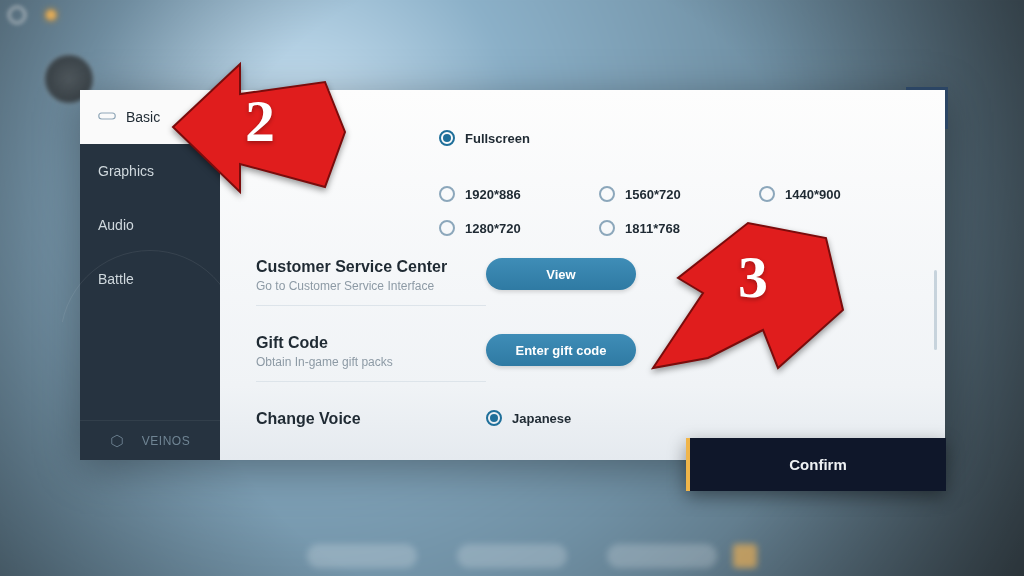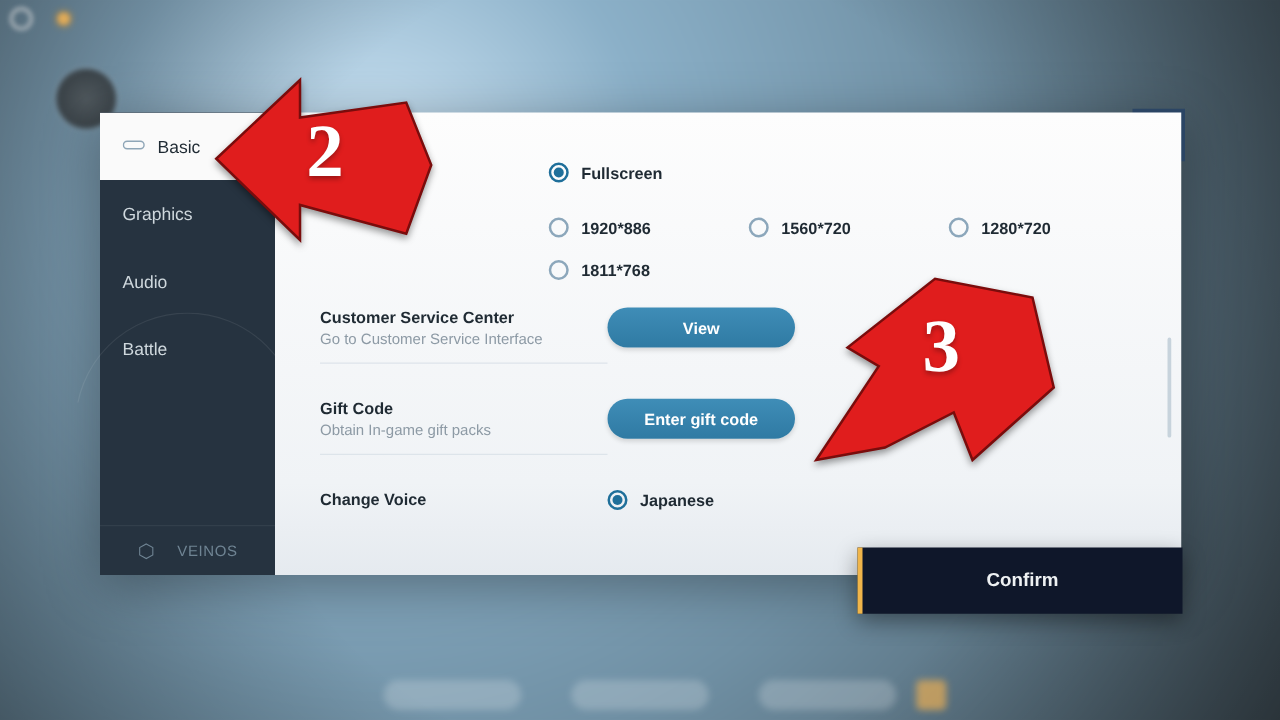--- a/index.html
+++ b/index.html
@@ -80,23 +80,23 @@
   .content {
     flex: 1; background: linear-gradient(180deg, #fdfdfd 0%, #f0f3f6 80%, #e5eaef 100%);
     position: relative; padding: 40px 36px 20px 36px; overflow: hidden;
   }
   .content::after{
     content:""; position:absolute; right:8px; top:180px; width:3px; height:80px; background:#c7d3dc; border-radius:2px;
   }
 
   .row { display: flex; align-items: flex-start; margin-bottom: 14px; }
   .row .labels { width: 230px; }
-  .row .labels .title { font-size: 13px; font-weight: 700; color: #1f2a33; margin-bottom: 3px; }
+  .row .labels .title { font-size: 16px; font-weight: 700; color: #1f2a33; margin-bottom: 3px; }
   .row .labels .sub { font-size: 12px; color: #8d9aa5; }
-  .row .controls { flex: 1; display: flex; align-items: center; flex-wrap: wrap; gap: 10px 30px; }
+  .row .controls { flex: 1; display: flex; align-items: center; flex-wrap: wrap; gap: 22px 30px; }
   .divider { border-top: 1px solid #dde4ea; margin: 12px 0 14px 0; width: 230px; }
 
   .radio { display: flex; align-items: center; gap: 10px; font-size: 13px; font-weight: 600; color: #1f2a33; cursor: pointer; min-width: 110px; }
   .radio .ring { width: 16px; height: 16px; border: 2px solid #8ca7bb; border-radius: 50%; display: flex; align-items: center; justify-content: center; }
   .radio.checked .ring { border-color: #1f6f9a; }
   .radio.checked .ring::after { content: ""; width: 8px; height: 8px; background: #1f6f9a; border-radius: 50%; }
 
   .res-grid { display: grid; grid-template-columns: repeat(3, 150px); row-gap: 18px; column-gap: 10px; margin-top: 18px; margin-bottom: 8px; }
 
   .pill {
@@ -212,20 +212,24 @@
           <div class="radio">
             <span class="ring"></span>
             <span>1920*886</span>
           </div>
           <div class="radio">
             <span class="ring"></span>
             <span>1560*720</span>
           </div>
           <div class="radio">
             <span class="ring"></span>
+            <span>1440*900</span>
+          </div>
+          <div class="radio">
+            <span class="ring"></span>
             <span>1280*720</span>
           </div>
           <div class="radio">
             <span class="ring"></span>
             <span>1811*768</span>
           </div>
         </div>
       </div>
     </div>
 

